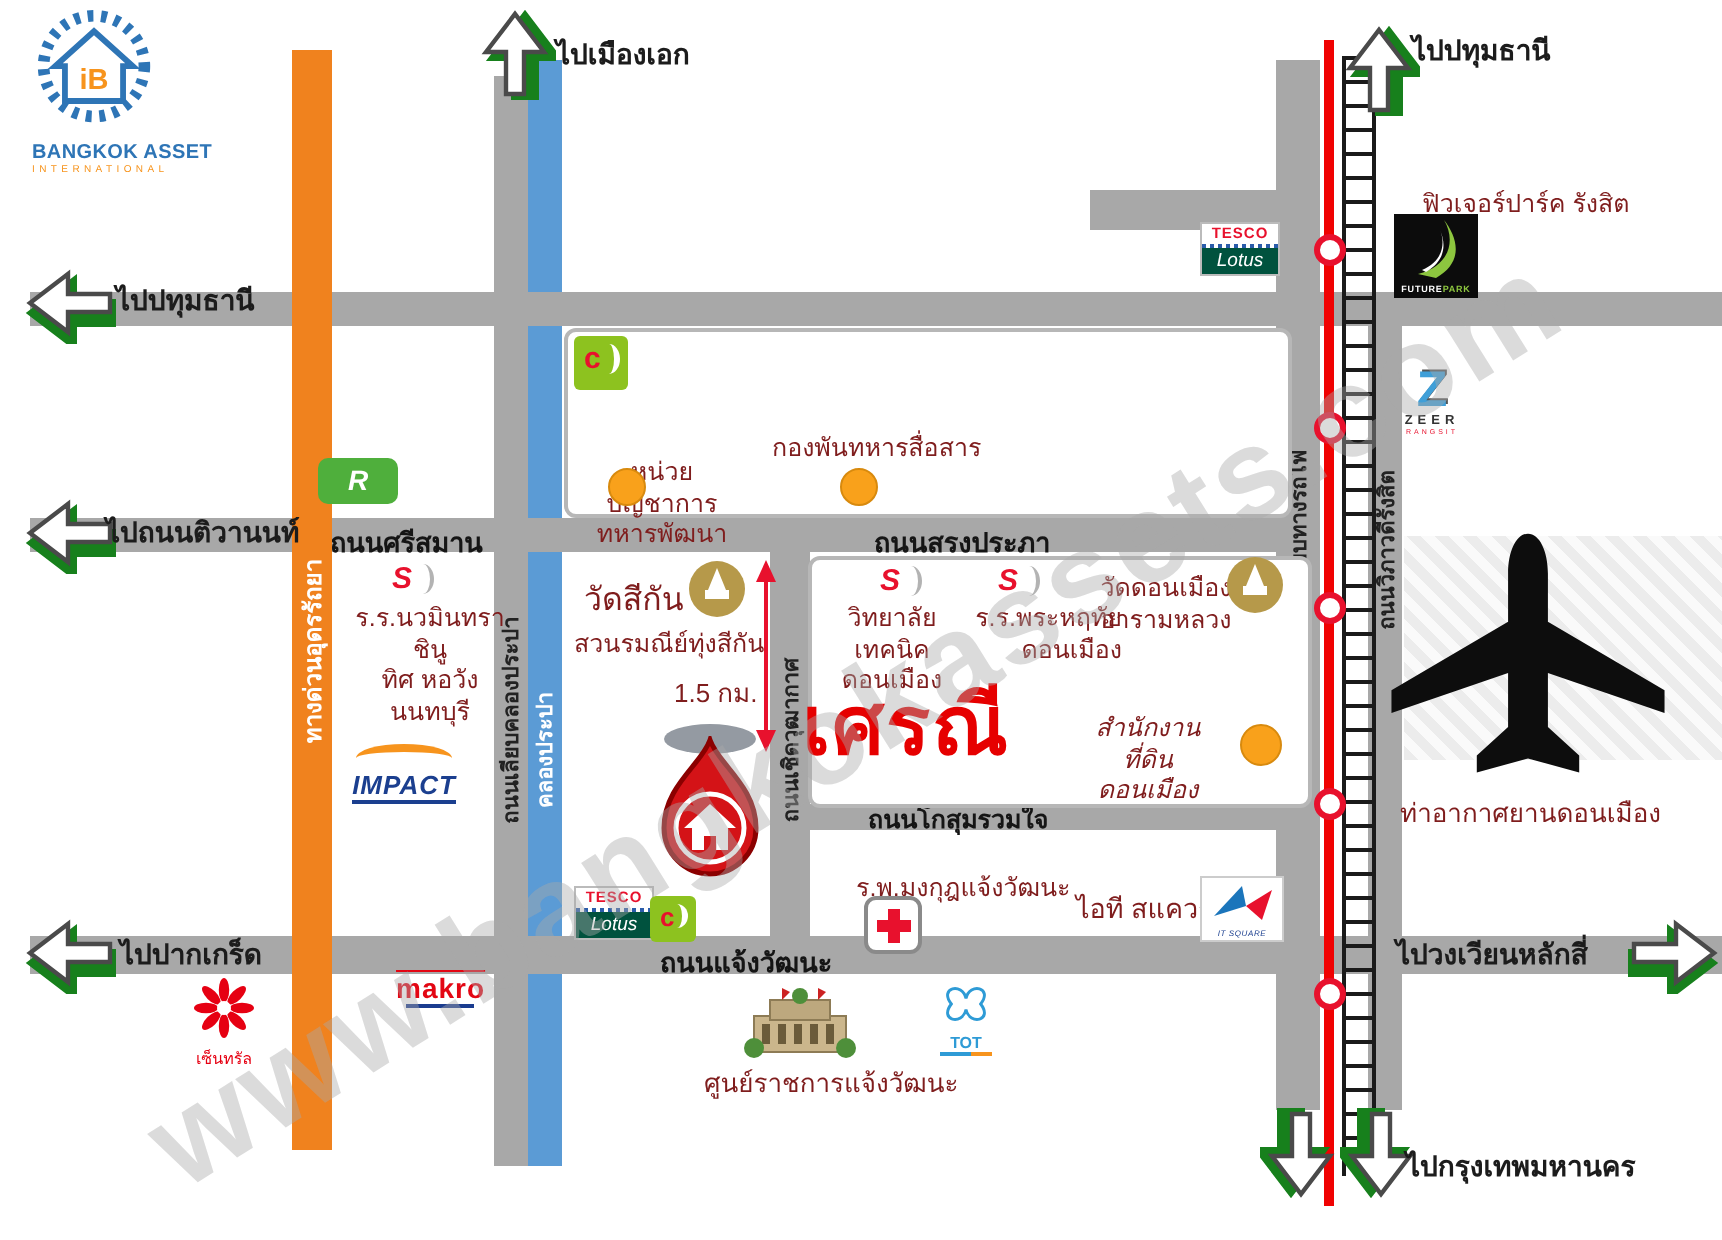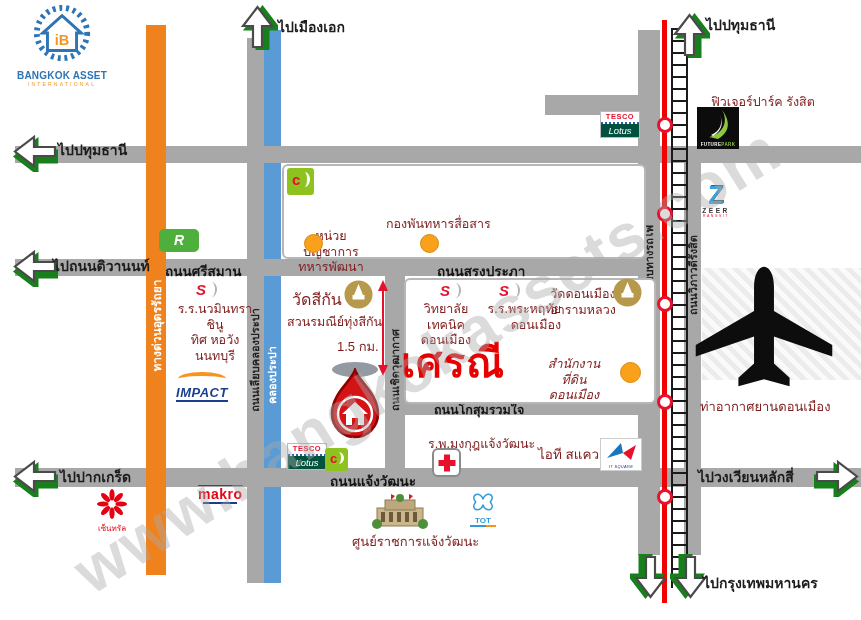--- a/index.html
+++ b/index.html
@@ -65,21 +65,21 @@
             color:#fff;font-weight:bold;font-style:italic;font-size:14px;text-align:center;line-height:22px;}
   .cross{position:absolute;z-index:9;width:25px;height:25px;background:#fff;border:2px solid #8a8a8a;border-radius:6px;}
   .cross::before,.cross::after{content:"";position:absolute;background:#e8112d;left:50%;top:50%;}
   .cross::before{width:17px;height:6px;transform:translate(-50%,-50%);}
   .cross::after{width:6px;height:17px;transform:translate(-50%,-50%);}
   .itsq{position:absolute;z-index:9;width:40px;height:31px;background:#fff;border:1px solid #ccc;text-align:center;}
   .itsq .txt{position:absolute;bottom:1px;width:100%;font-size:4px;font-style:italic;color:#1b3f8f;letter-spacing:.3px;}
   .tot{position:absolute;z-index:9;width:34px;text-align:center;}
   .tot .t{font-size:8px;font-weight:bold;color:#2e9bd6;display:block;line-height:7px;}
   .tot .bar{width:26px;height:2px;margin:1px auto 0;background:linear-gradient(90deg,#2e9bd6 60%,#f7941d 60%);}
-  .bkk-logo{position:absolute;z-index:9;width:92px;text-align:center;}
+  .bkk-logo{position:absolute;z-index:9;width:92px;}
   .bkk-logo .l1{display:block;font-size:10px;font-weight:bold;color:#2e75b6;letter-spacing:.2px;}
   .bkk-logo .l2{display:block;font-size:5px;color:#f7941d;letter-spacing:2.2px;}
   .shadow-ellipse{position:absolute;z-index:10;width:46px;height:15px;border-radius:50%;background:#949aa2;}
   .watermark{position:absolute;z-index:12;left:80px;top:540px;transform:rotate(-32deg);transform-origin:0 50%;
              font-size:64px;font-weight:bold;color:rgba(170,170,170,.42);white-space:nowrap;pointer-events:none;letter-spacing:2px;}
 </style>
 </head>
 <body>
 
 <div id="map">

